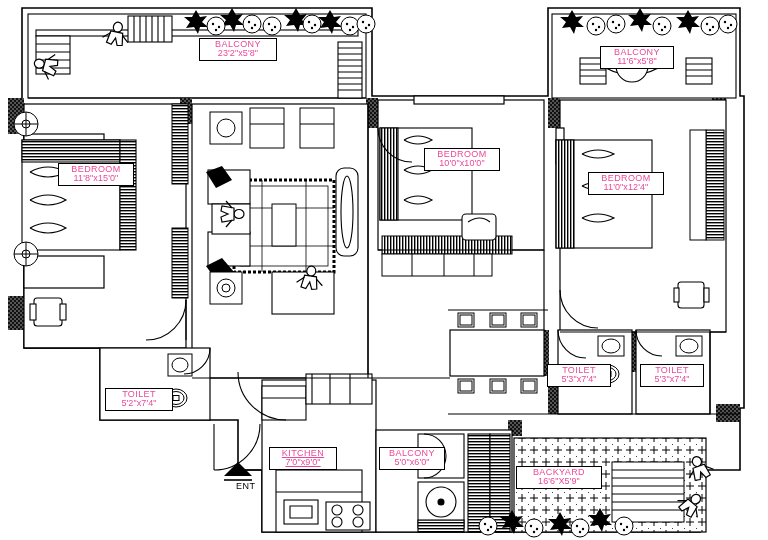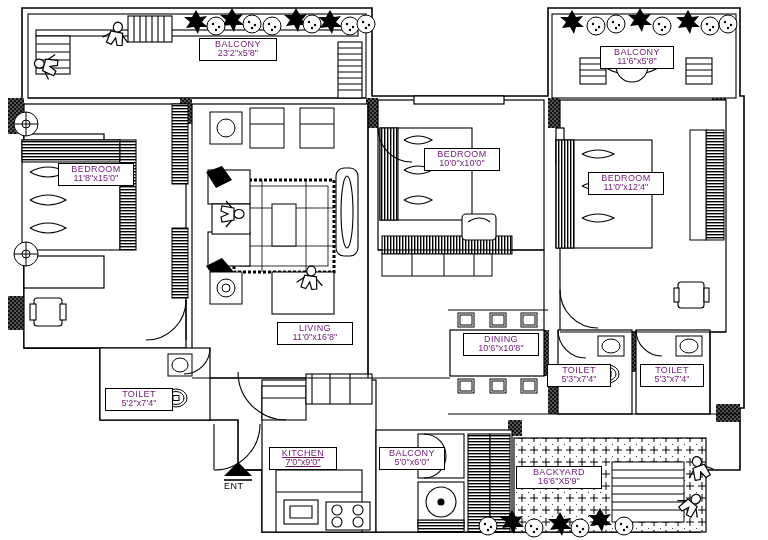--- a/index.html
+++ b/index.html
@@ -2,21 +2,21 @@
 <html><head>
 <meta charset="utf-8">
 <style>
   html,body{margin:0;padding:0;background:#ffffff;}
   body{width:768px;height:540px;overflow:hidden;
        font-family:"Liberation Sans", sans-serif;}
   #plan{position:relative;width:768px;height:540px;background:#fff;}
   svg{display:block;}
   .lbl{position:absolute;border:1px solid #000;background:#fff;
        text-align:center;line-height:1.05;padding:1px 3px;
-       font-family:"Liberation Sans", sans-serif;color:#701a75;}
+       font-family:"Liberation Sans", sans-serif;color:#ec4899;}
   .lbl .n{display:block;font-size:9px;letter-spacing:.4px;}
   .lbl .d{display:block;font-size:9px;letter-spacing:.1px;}
   .entlbl{position:absolute;font-size:9px;color:#000;letter-spacing:.5px;}
 </style>
 </head>
 <body>
 
 <div id="plan">
 
 <svg width="768" height="540" viewBox="0 0 768 540">
@@ -406,29 +406,21 @@
 <div class="lbl" style="left:424px;top:148px;width:68px;">
   <span class="n">BEDROOM</span>
   <span class="d">10'0"x10'0"</span>
 </div>
 
 <div class="lbl" style="left:588px;top:172px;width:68px;">
   <span class="n">BEDROOM</span>
   <span class="d">11'0"x12'4"</span>
 </div>
 
-<div class="lbl" style="left:277px;top:322px;width:68px;">
-  <span class="n">LIVING</span>
-  <span class="d">11'0"x16'8"</span>
-</div>
-
-<div class="lbl" style="left:463px;top:333px;width:68px;">
-  <span class="n">DINING</span>
-  <span class="d">10'6"x10'8"</span>
-</div>
+
 
 <div class="lbl" style="left:105px;top:388px;width:60px;">
   <span class="n">TOILET</span>
   <span class="d">5'2"x7'4"</span>
 </div>
 
 <div class="lbl" style="left:547px;top:364px;width:56px;">
   <span class="n">TOILET</span>
   <span class="d">5'3"x7'4"</span>
 </div>
@@ -446,15 +438,15 @@
 <div class="lbl" style="left:379px;top:447px;width:58px;">
   <span class="n">BALCONY</span>
   <span class="d">5'0"x6'0"</span>
 </div>
 
 <div class="lbl" style="left:516px;top:466px;width:78px;text-align:center;">
   <span class="n">BACKYARD</span>
   <span class="d">16'6"X5'9"</span>
 </div>
 
-<div class="entlbl" style="left:224px;top:481px;">ENT</div>
+<div class="entlbl" style="left:236px;top:481px;">ENT</div>
 
 </div>
 
 </body></html>

